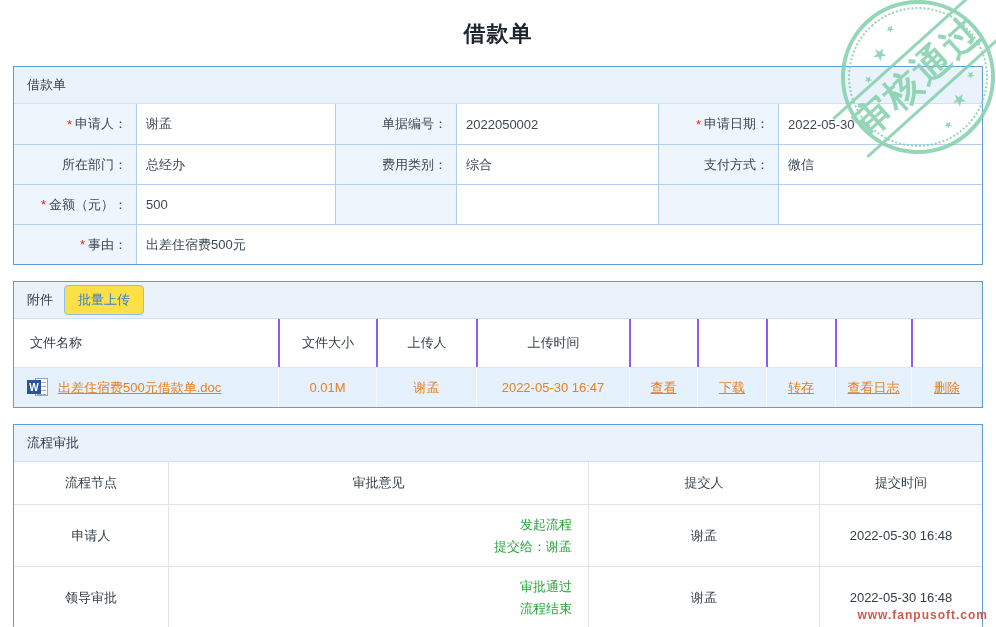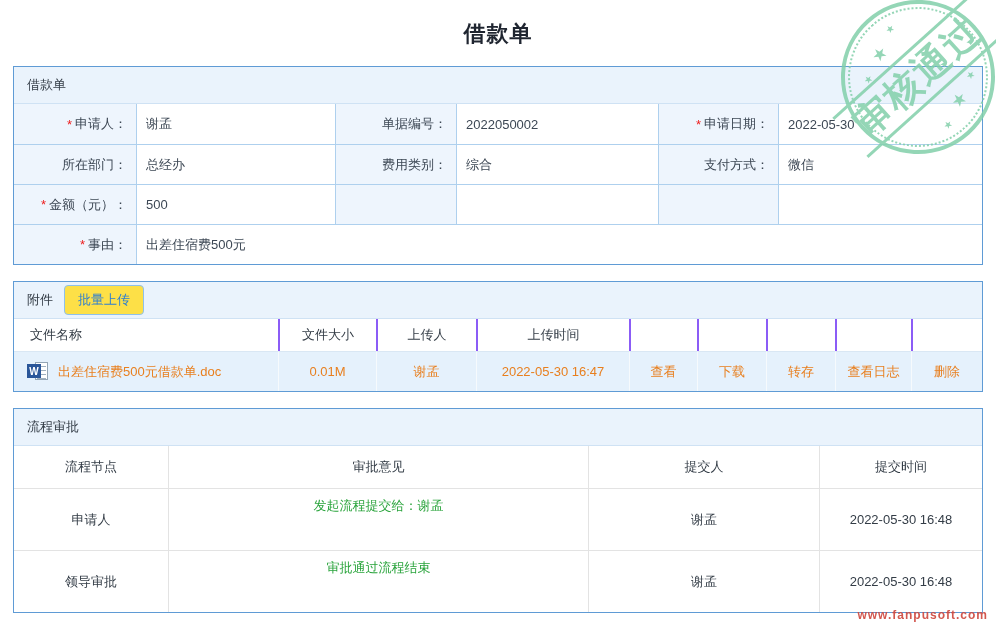--- a/index.html
+++ b/index.html
@@ -20,42 +20,42 @@
   .cell { min-height:40px; display:flex; align-items:center; padding:0 9px; }
   .cell.lbl { background:#eef5fd; justify-content:flex-end; text-align:right; }
   .fr > .cell + .cell { border-left:1px solid #aed0ee; }
   .fr + .fr > .cell { border-top:1px solid #aed0ee; }
   .cell .req { color:#ee1c1c; margin-right:3px; font-size:13px; }
   .cell.span5 { grid-column:2 / -1; }
 
   
   .upload-btn { margin-left:11px; padding:5px 13px; font-size:13px; color:#2e7fd0; background:#fde047; border:1px solid #8fc0ea; border-radius:4px; cursor:pointer; }
   .att-grid { display:grid; grid-template-columns:264px 98px 100px 153px 68px 69px 69px 76px 1fr; font-size:13px; color:#333c46; }
-  .att-grid .hcell { height:32px; display:flex; align-items:center; justify-content:center; background:#fff; }
+  .att-grid .hcell { height:48px; display:flex; align-items:center; justify-content:center; background:#fff; }
   .att-grid .hcell.name { justify-content:flex-start; padding-left:16px; }
   .fr > .hcell + .hcell { border-left:2px solid #8b5cf6; }
   .att-grid .dcell { height:40px; display:flex; align-items:center; justify-content:center; background:#e5f1fc; border-top:1px solid #d9e7f4; color:#e87f1e; }
   .att-grid .dcell.name { justify-content:flex-start; padding-left:13px; }
   .fr > .dcell + .dcell { border-left:1px solid #f6fafd; }
-  .att-grid a { color:#e87f1e; cursor:pointer; }
+  .att-grid a { color:#e87f1e; text-decoration:underline; cursor:pointer; }
 
   
   .doc-icon { position:relative; width:23px; height:19px; margin-right:8px; flex:none; }
   .doc-page { position:absolute; right:2px; top:0; width:13px; height:18px; background:#fff; border:1px solid #93a5b5;
               background-image:linear-gradient(#9fb0bf 1px, transparent 1px); background-size:9px 4px; background-position:1px 3px; background-repeat:repeat-y; }
   .doc-w { position:absolute; left:0; top:2px; width:14px; height:14px; background:#2a5699; color:#fff; font-size:10px; font-weight:bold; display:flex; align-items:center; justify-content:center; }
 
   
   .flow-grid { display:grid; grid-template-columns:154px 420px 231px 1fr; font-size:13px; color:#333c46; }
   .flow-grid .cellc { min-height:42px; display:flex; align-items:center; justify-content:center; text-align:right; }
   .flow-grid .row2 .cellc { min-height:62px; }
   .fr > .cellc + .cellc, .fr > .cellc + .op { border-left:1px solid #e3e3e3; }
   .fr > .op + .cellc { border-left:1px solid #e3e3e3; }
   .flow-grid .fr + .fr > .cellc, .flow-grid .fr + .fr > .op { border-top:1px solid #e3e3e3; }
-  .op { min-height:62px; display:flex; flex-direction:row; justify-content:center; align-items:flex-start; padding:6px 16px; color:#2aa43c; line-height:22px; }
+  .op { min-height:62px; display:flex; flex-direction:column; justify-content:center; align-items:flex-end; padding:6px 16px; color:#2aa43c; line-height:22px; }
 
   
   .stamp { position:absolute; left:841px; top:0px; width:154px; height:154px; transform:rotate(-42deg); color:#82cfaa; opacity:.85; z-index:30; pointer-events:none; }
   .stamp-circle { position:absolute; inset:0; border:4px solid currentColor; border-radius:50%; }
   .stamp-dotted { position:absolute; inset:7px; border:2px dotted currentColor; border-radius:50%; }
   .stamp-band { position:absolute; left:-14px; right:-14px; top:50%; height:54px; transform:translateY(-50%);
                 border-top:3px solid currentColor; border-bottom:3px solid currentColor;
                 display:flex; align-items:center; justify-content:center; font-size:37px; font-weight:bold; letter-spacing:2px; }
   .stamp .star { position:absolute; font-size:17px; }
   .stamp .star.s { font-size:10px; }

